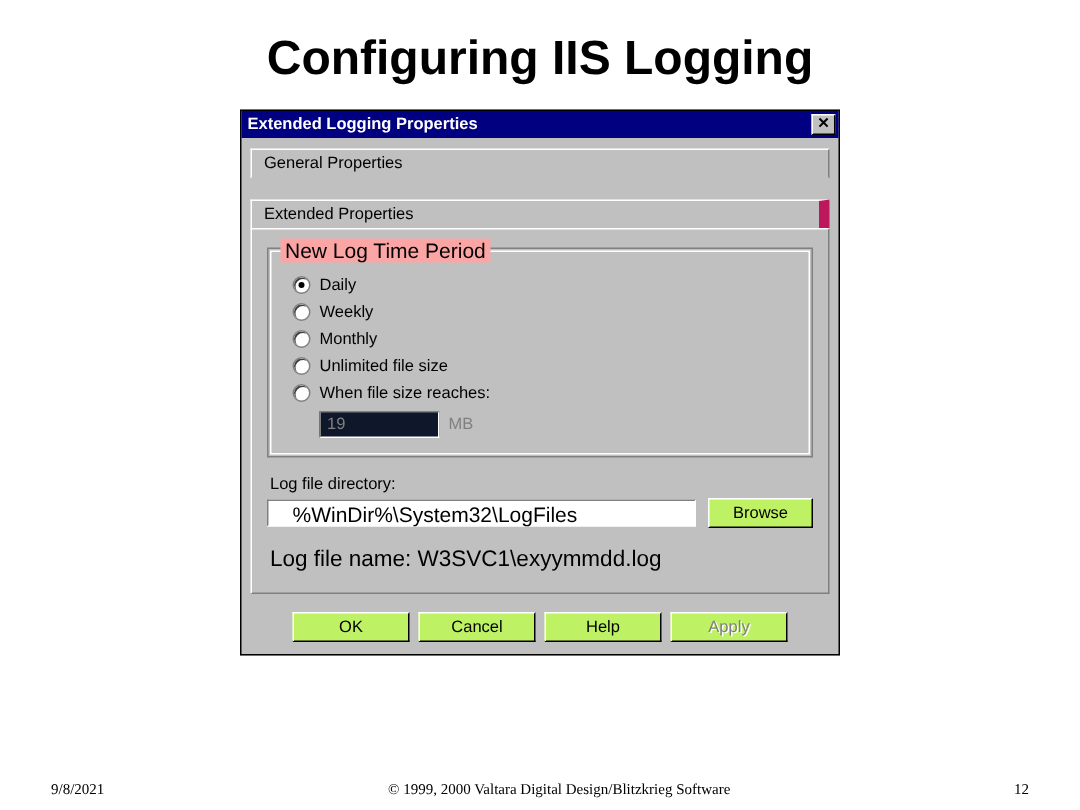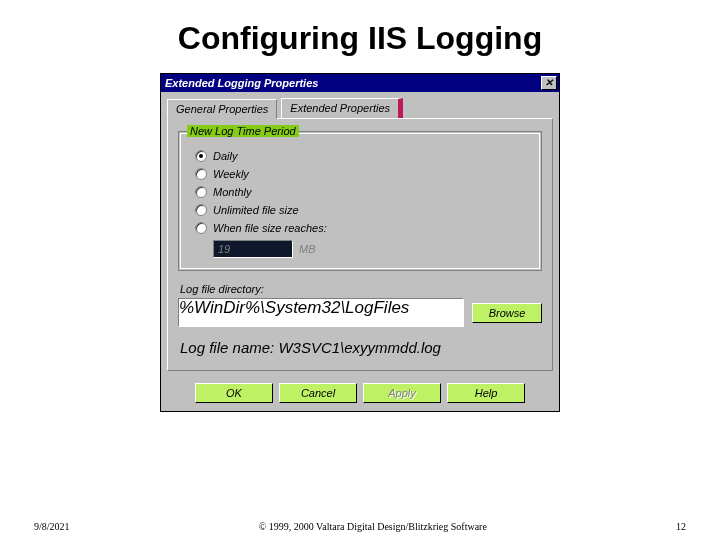--- a/index.html
+++ b/index.html
@@ -18,21 +18,20 @@
     margin: 20px 0 14px;
     color: #000;
   }
   .window {
     width: 400px;
     margin: 16px auto;
     border: 1px solid #000;
     background: #c0c0c0;
     font-family: "MS Sans Serif", Tahoma, sans-serif;
     font-size: 11px;
-    font-style: italic;
   }
   .titlebar {
     background: #000080;
     color: #fff;
     display: flex;
     align-items: center;
     justify-content: space-between;
     padding: 2px 2px 2px 4px;
     font-weight: bold;
     font-size: 11px;
@@ -47,26 +46,27 @@
     color: #000;
     font-size: 10px;
     font-weight: bold;
     text-align: center;
     line-height: 12px;
     cursor: pointer;
   }
   .tabs-row {
     display: flex;
     padding: 6px 6px 0 6px;
-    gap: 4px;
+    gap: 15px;
+    flex-direction: column;
   }
   .tab {
     border-top: 1px solid #fff;
     border-left: 1px solid #fff;
-    border-right: 5px solid #be185d;
+    border-right: 7px solid #be185d;
     background: #c0c0c0;
     padding: 3px 8px;
     font-size: 11px;
     position: relative;
     cursor: pointer;
   }
   .tab.active {
     border-right: 1px solid #808080;
     z-index: 2;
     bottom: -1px;
@@ -91,23 +91,23 @@
     content: "";
     position: absolute;
     inset: 1px;
     border: 1px solid #fff;
     pointer-events: none;
   }
   .group-legend {
     position: absolute;
     top: -7px;
     left: 8px;
-    background: #84cc16;
+    background: #fca5a5;
     padding: 0 3px;
-    font-size: 11px;
+    font-size: 14px;
     z-index: 3;
   }
   .radio-row {
     display: flex;
     align-items: center;
     gap: 6px;
     margin: 4px 0 6px 6px;
   }
   .radio {
     width: 12px; height: 12px;
@@ -146,24 +146,24 @@
   .mb-label { color: #808080; font-size: 11px; }
   .field-label { font-size: 11px; margin: 8px 0 3px 2px; }
   .dir-row { display: flex; gap: 8px; align-items: center; }
   .text-input {
     flex: 1;
     border-top: 1px solid #808080;
     border-left: 1px solid #808080;
     border-right: 1px solid #fff;
     border-bottom: 1px solid #fff;
     background: #fff;
-    padding: 2px 0;
-    font-size: 17px;
-    color: #000;
-    height: 29px;
+    padding: 2px 16px;
+    font-size: 14px;
+    color: #000;
+    height: 18px;
     line-height: 14px;
   }
   .win-btn {
     border-top: 1px solid #fff;
     border-left: 1px solid #fff;
     border-right: 1px solid #000;
     border-bottom: 1px solid #000;
     background: #bef264;
     padding: 3px 0;
     font-size: 11px;
@@ -247,22 +247,22 @@
       <div class="text-input">%WinDir%\System32\LogFiles</div>
       <div class="win-btn">Browse</div>
     </div>
 
     <div class="filename-row">Log file name: W3SVC1\exyymmdd.log</div>
   </div>
 
   <div class="button-row">
     <div class="win-btn">OK</div>
     <div class="win-btn">Cancel</div>
+    <div class="win-btn">Help</div>
     <div class="win-btn disabled">Apply</div>
-    <div class="win-btn">Help</div>
   </div>
 </div>
 
 <div class="footer">
   <div>9/8/2021</div>
   <div class="footer-center">© 1999, 2000 Valtara Digital Design/Blitzkrieg Software</div>
   <div>12</div>
 </div>
 
 </body></html>

